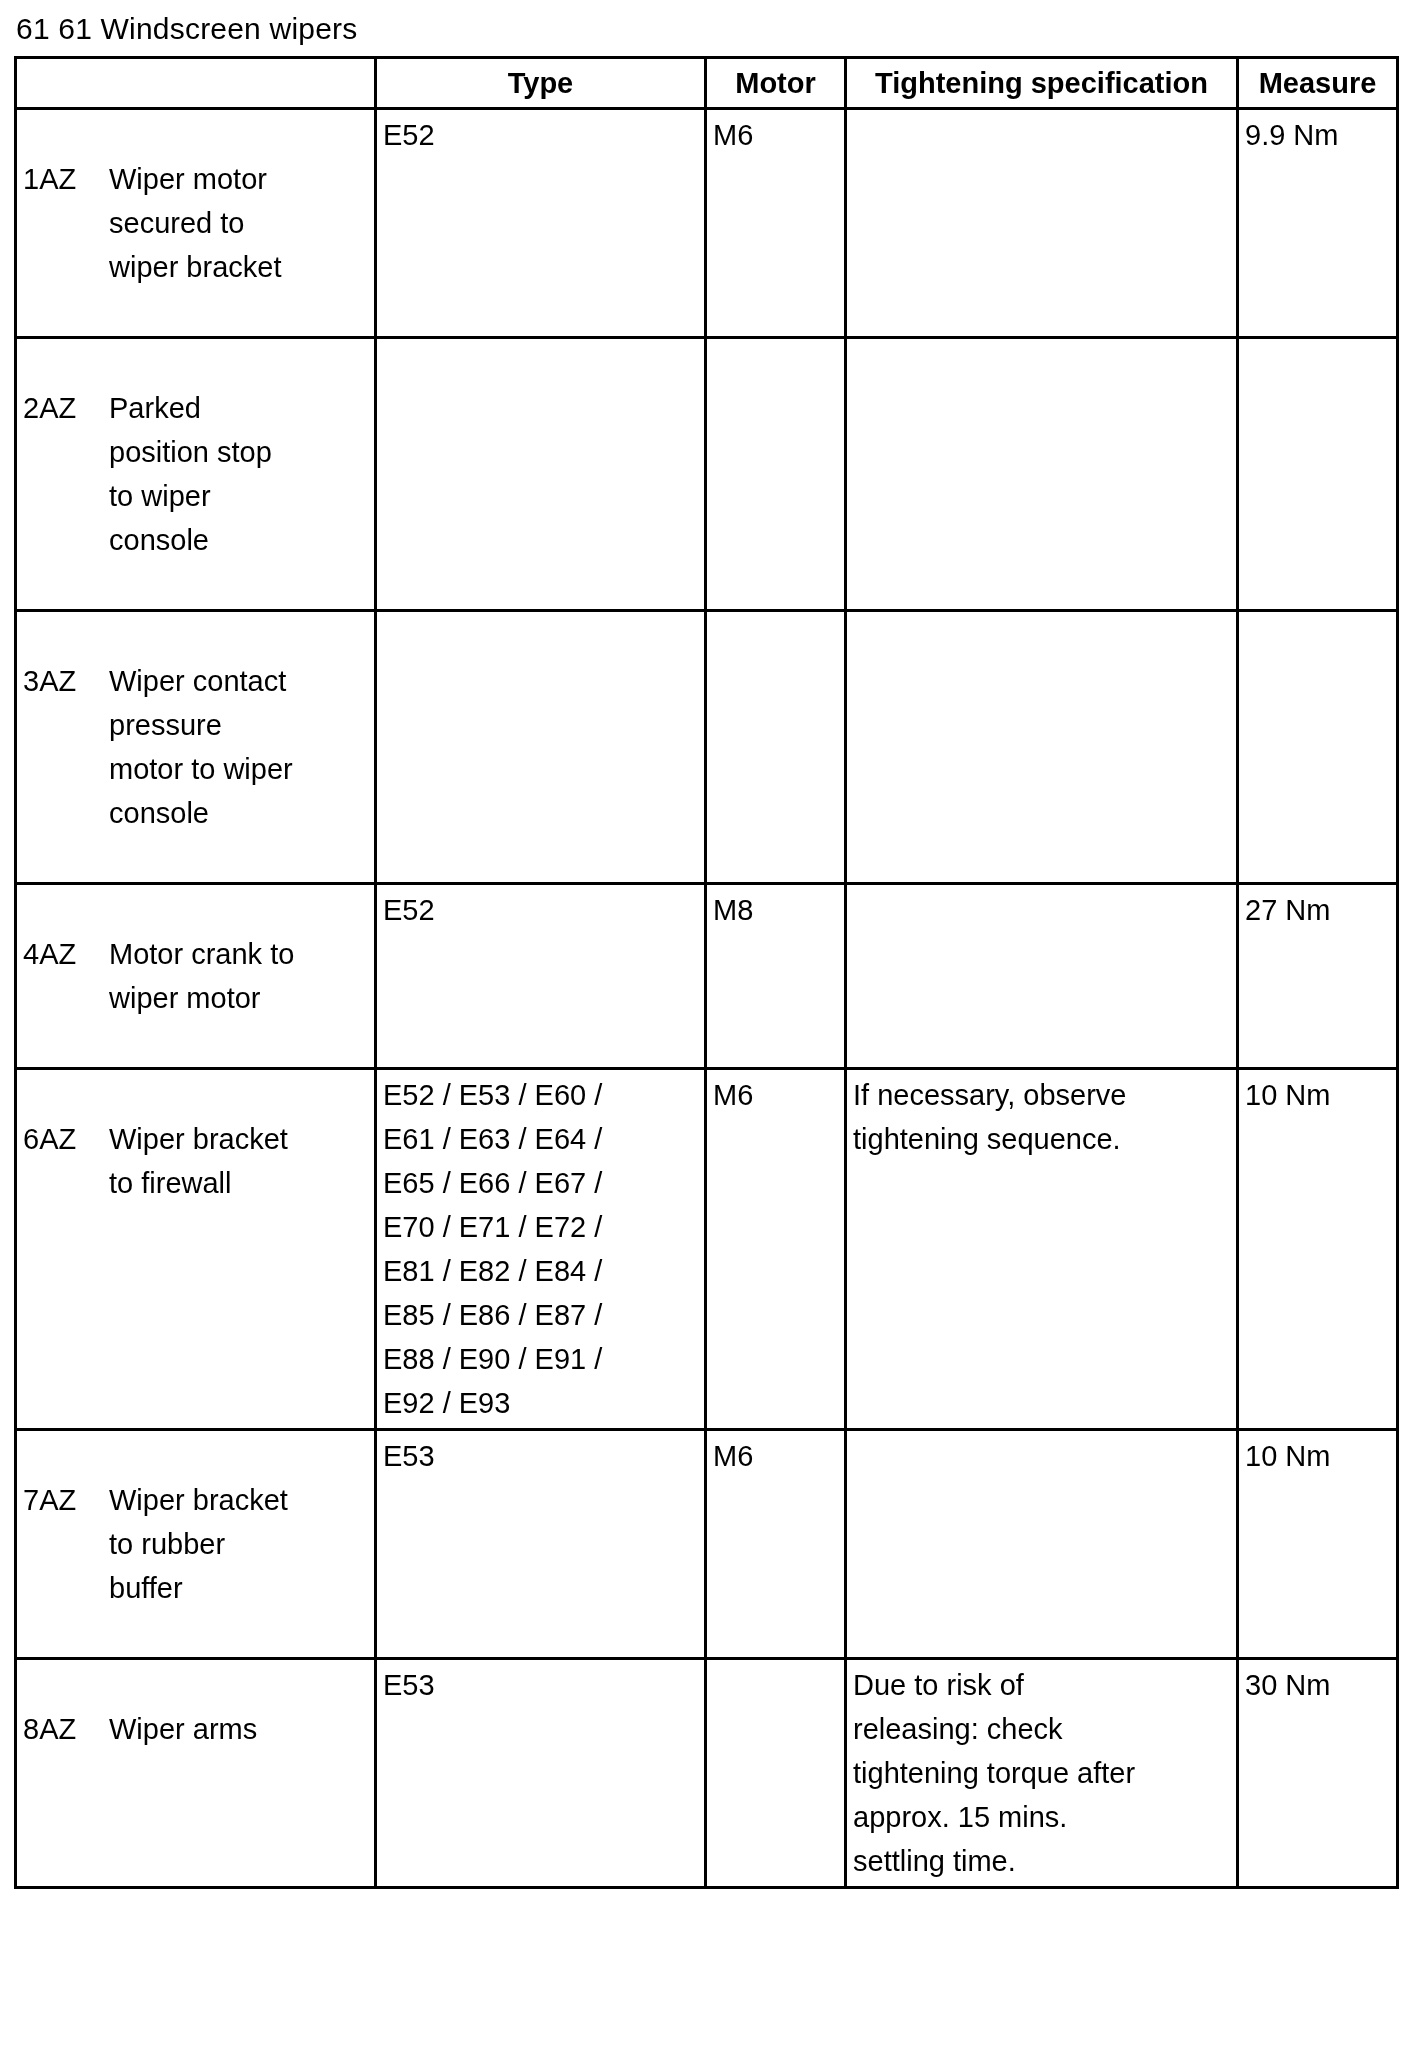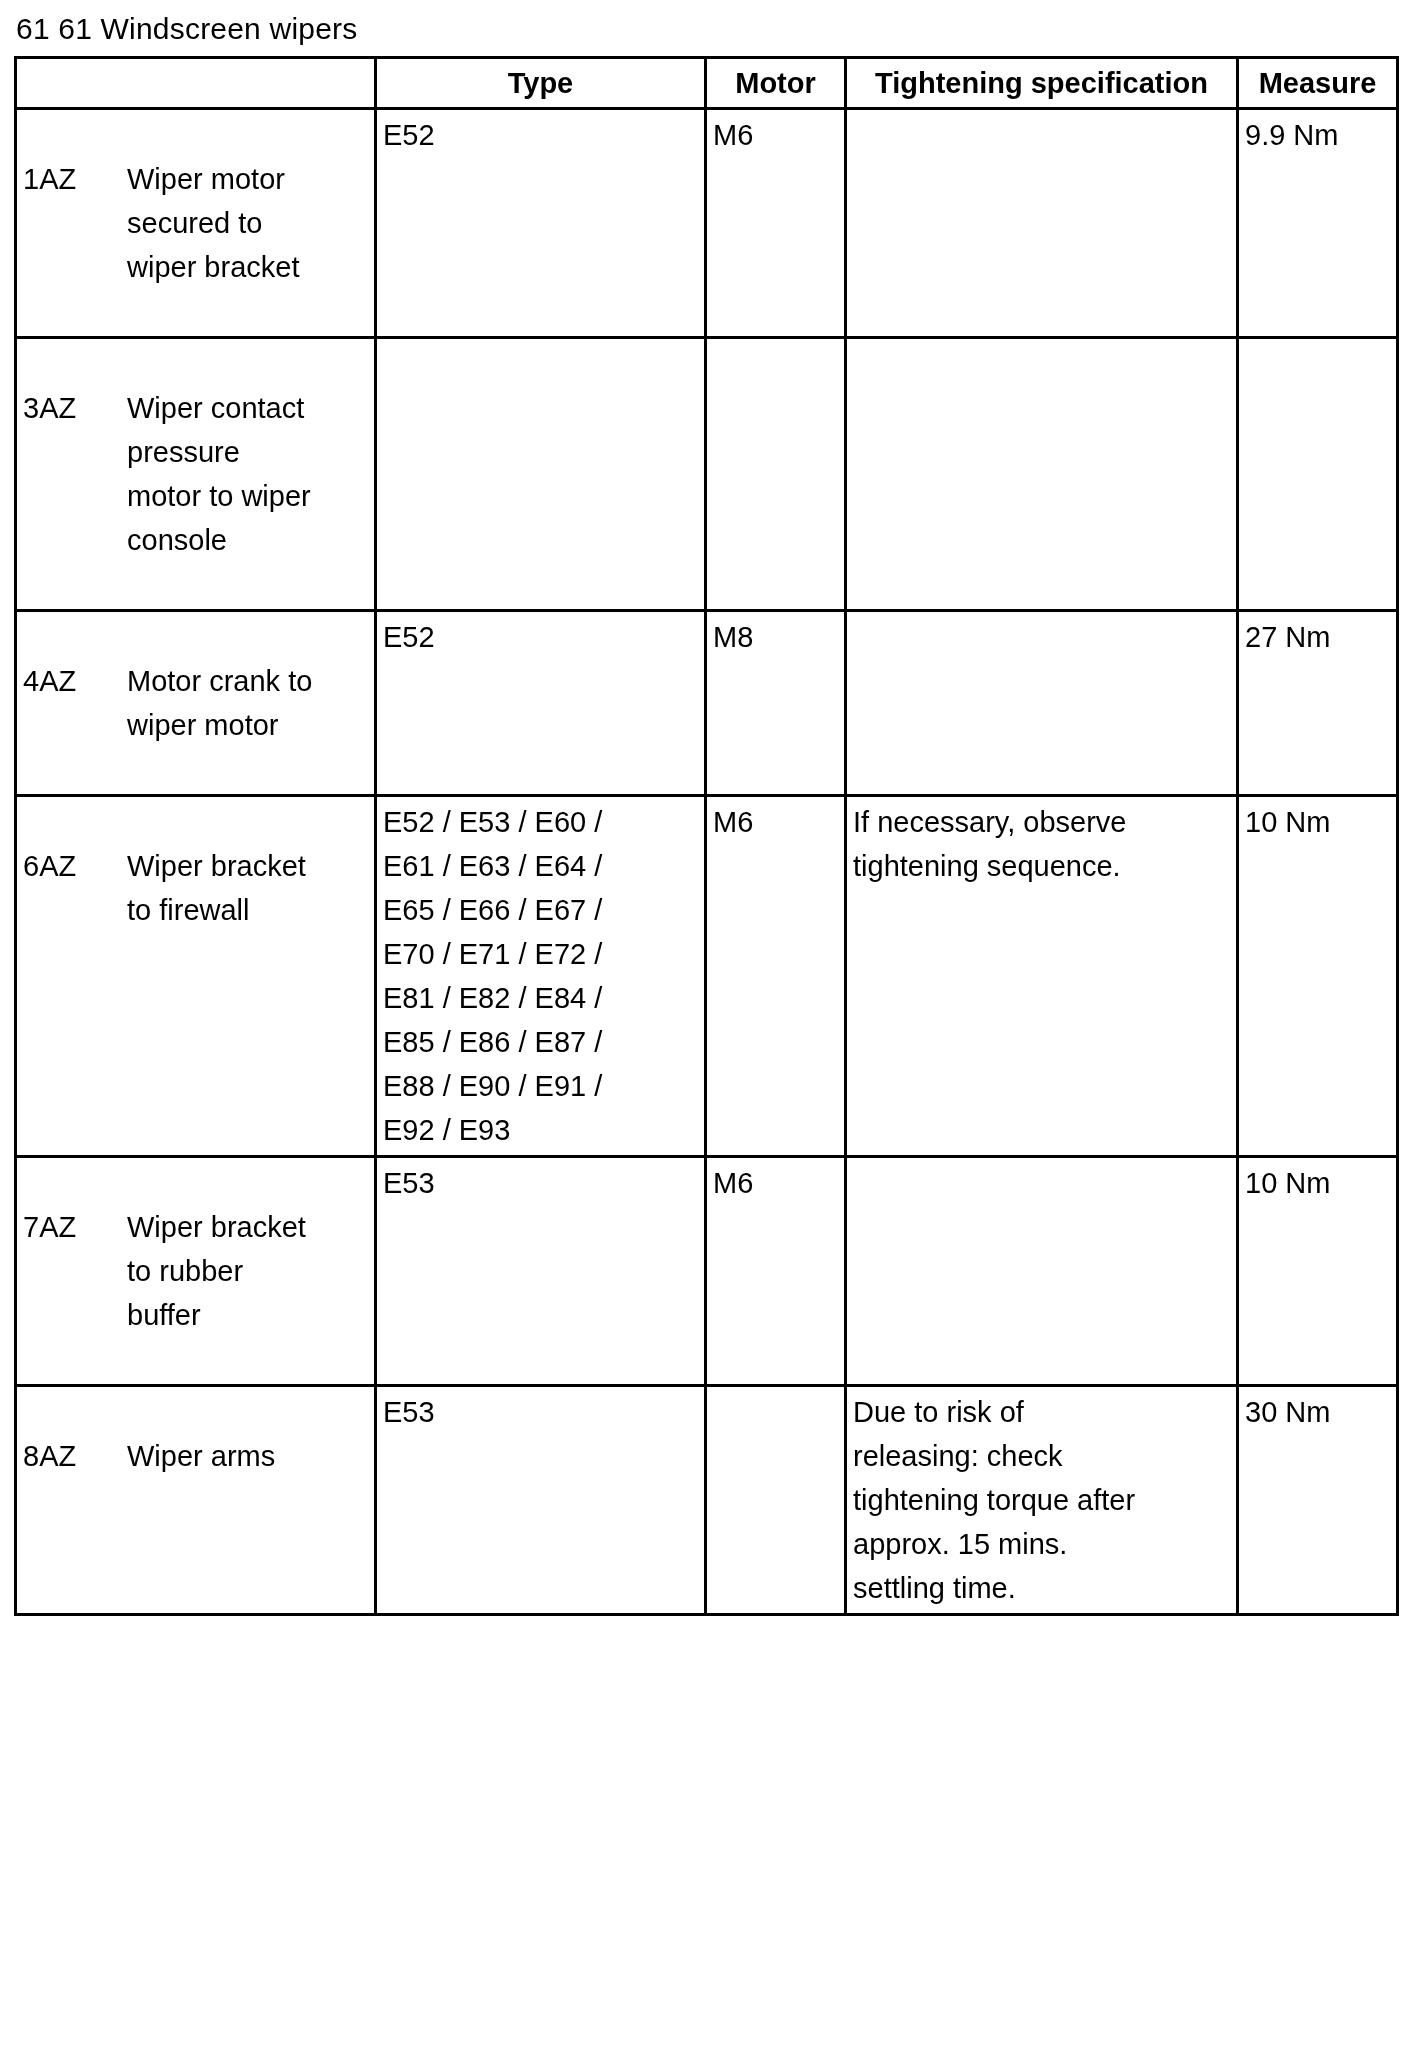--- a/index.html
+++ b/index.html
@@ -56,21 +56,20 @@
   th.h5 { text-align: right; }
   td.itemtd { padding-left: 8px; }
   .itemcell { display: flex; align-items: flex-start; }
   .itemcell .code {
     flex: 0 0 86px;
     white-space: pre-line;
   }
   .itemcell .desc {
     flex: 1 1 auto;
     white-space: pre-line;
-    margin-left: 18px;
   }
 </style>
 </head>
 <body>
 
 <div class="page">
   <div class="doc-title">61 61 Windscreen wipers</div>
 
   <table class="spec">
     <colgroup>
@@ -99,20 +98,35 @@
 secured to
 wiper bracket</span>
           </div>
         </td>
         <td>E52</td>
         <td>M6</td>
         <td></td>
         <td>9.9 Nm</td>
       </tr>
 
+      <tr>
+        <td class="itemtd">
+          <div class="itemcell">
+            <span class="code">2AZ</span>
+            <span class="desc">Parked
+position stop
+to wiper
+console</span>
+          </div>
+        </td>
+        <td></td>
+        <td></td>
+        <td></td>
+        <td></td>
+      </tr>
 
       <tr>
         <td class="itemtd">
           <div class="itemcell">
             <span class="code">3AZ</span>
             <span class="desc">Wiper contact
 pressure
 motor to wiper
 console</span>
           </div>

